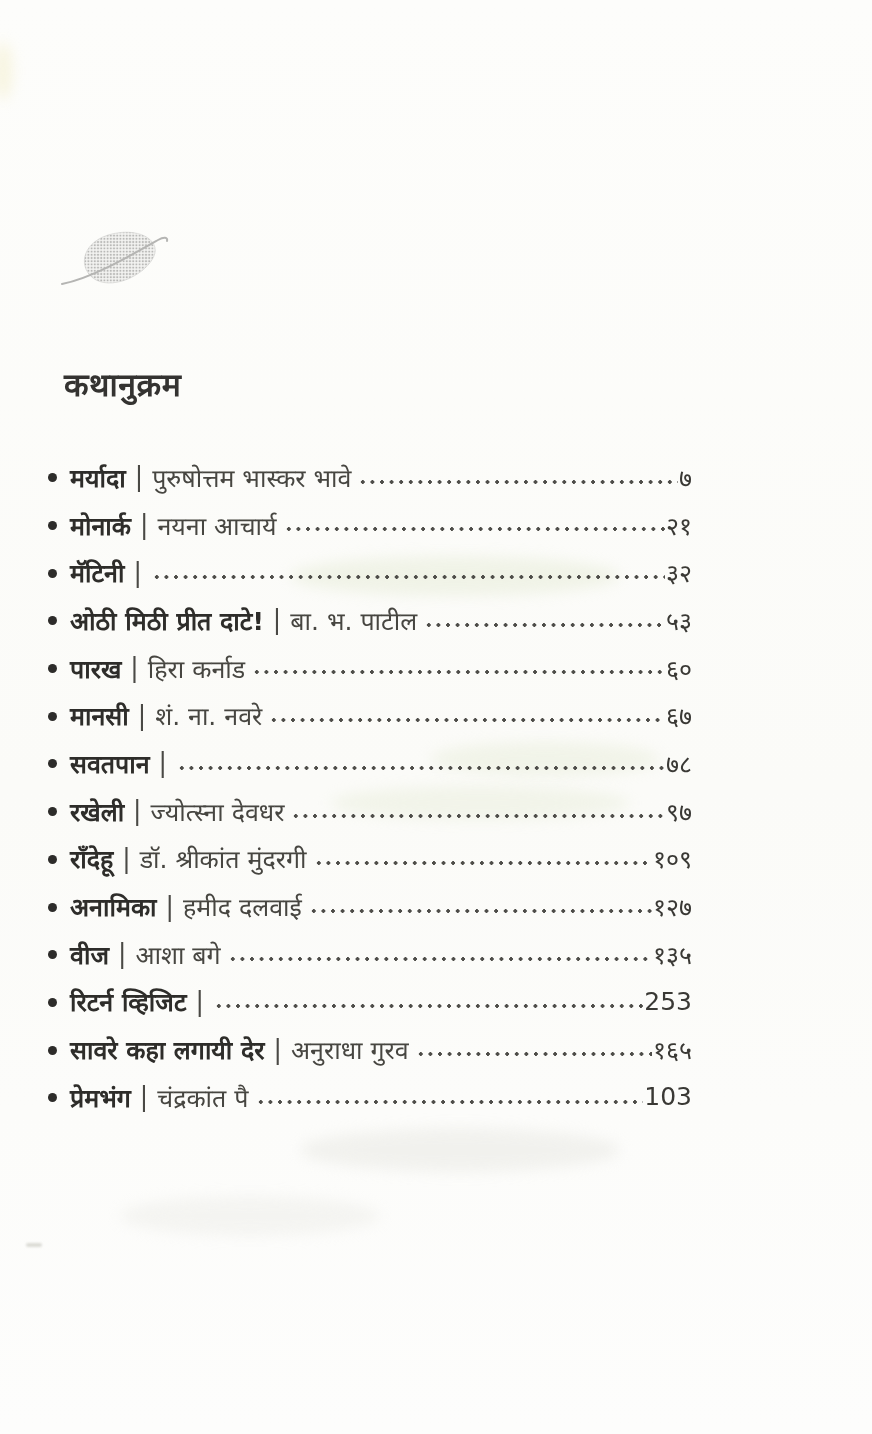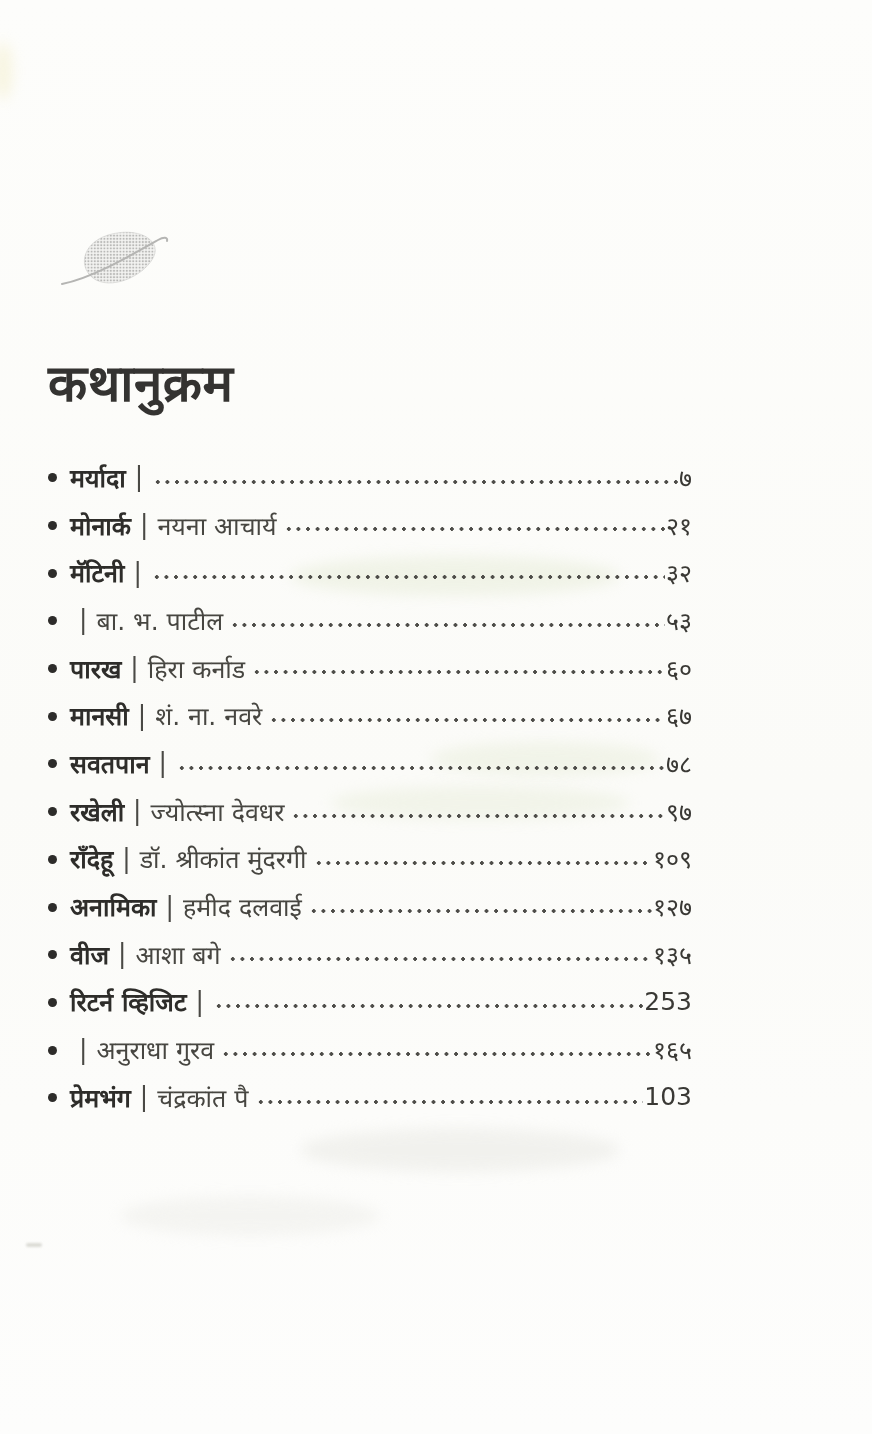--- a/index.html
+++ b/index.html
@@ -23,21 +23,21 @@
   .smudge.yellow { background: #f3eec9; }
   .smudge.gray { background: #e9e9e4; }
 
   .leaf {
     position: absolute; left: 58px; top: 218px;
     width: 118px; height: 76px;
   }
 
   h1.toc-title {
     position: absolute; left: 48px; top: 346px;
-    margin: 0; font-size: 51px; font-weight: 600;
+    margin: 16px; font-size: 32px; font-weight: 600;
     color: #343331; letter-spacing: 0.5px;
   }
 
   .toc-list {
     position: absolute; left: 48px; top: 453px;
     width: 644px;
   }
   .toc-entry {
     display: flex; align-items: center;
     height: 47.7px;
@@ -100,20 +100,21 @@
     <path d="M 4 66 C 34 60, 72 38, 100 22 C 106 18.5, 110 19, 109 23" fill="none" stroke="#b5b5b3" stroke-width="2" stroke-linecap="round"></path>
   </svg>
 
   <h1 class="toc-title">कथानुक्रम</h1>
 
   <div class="toc-list">
     <div class="toc-entry">
       <span class="bullet"></span>
       <span class="entry-title">मर्यादा</span>
       <span class="entry-sep">|</span>
+      <span class="entry-author">पुरुषोत्तम भास्कर भावे</span>
       <span class="leader"></span>
       <span class="entry-page">७</span>
     </div>
 
     <div class="toc-entry">
       <span class="bullet"></span>
       <span class="entry-title">मोनार्क</span>
       <span class="entry-sep">|</span>
       <span class="entry-author">नयना आचार्य</span>
       <span class="leader"></span>
@@ -123,20 +124,21 @@
     <div class="toc-entry">
       <span class="bullet"></span>
       <span class="entry-title">मॅटिनी</span>
       <span class="entry-sep">|</span>
       <span class="leader"></span>
       <span class="entry-page">३२</span>
     </div>
 
     <div class="toc-entry">
       <span class="bullet"></span>
+      <span class="entry-title">ओठी मिठी प्रीत दाटे!</span>
       <span class="entry-sep">|</span>
       <span class="entry-author">बा. भ. पाटील</span>
       <span class="leader"></span>
       <span class="entry-page">५३</span>
     </div>
 
     <div class="toc-entry">
       <span class="bullet"></span>
       <span class="entry-title">पारख</span>
       <span class="entry-sep">|</span>
@@ -201,20 +203,21 @@
     <div class="toc-entry">
       <span class="bullet"></span>
       <span class="entry-title">रिटर्न व्हिजिट</span>
       <span class="entry-sep">|</span>
       <span class="leader"></span>
       <span class="entry-page">253</span>
     </div>
 
     <div class="toc-entry">
       <span class="bullet"></span>
+      <span class="entry-title">सावरे कहा लगायी देर</span>
       <span class="entry-sep">|</span>
       <span class="entry-author">अनुराधा गुरव</span>
       <span class="leader"></span>
       <span class="entry-page">१६५</span>
     </div>
 
     <div class="toc-entry">
       <span class="bullet"></span>
       <span class="entry-title">प्रेमभंग</span>
       <span class="entry-sep">|</span>

